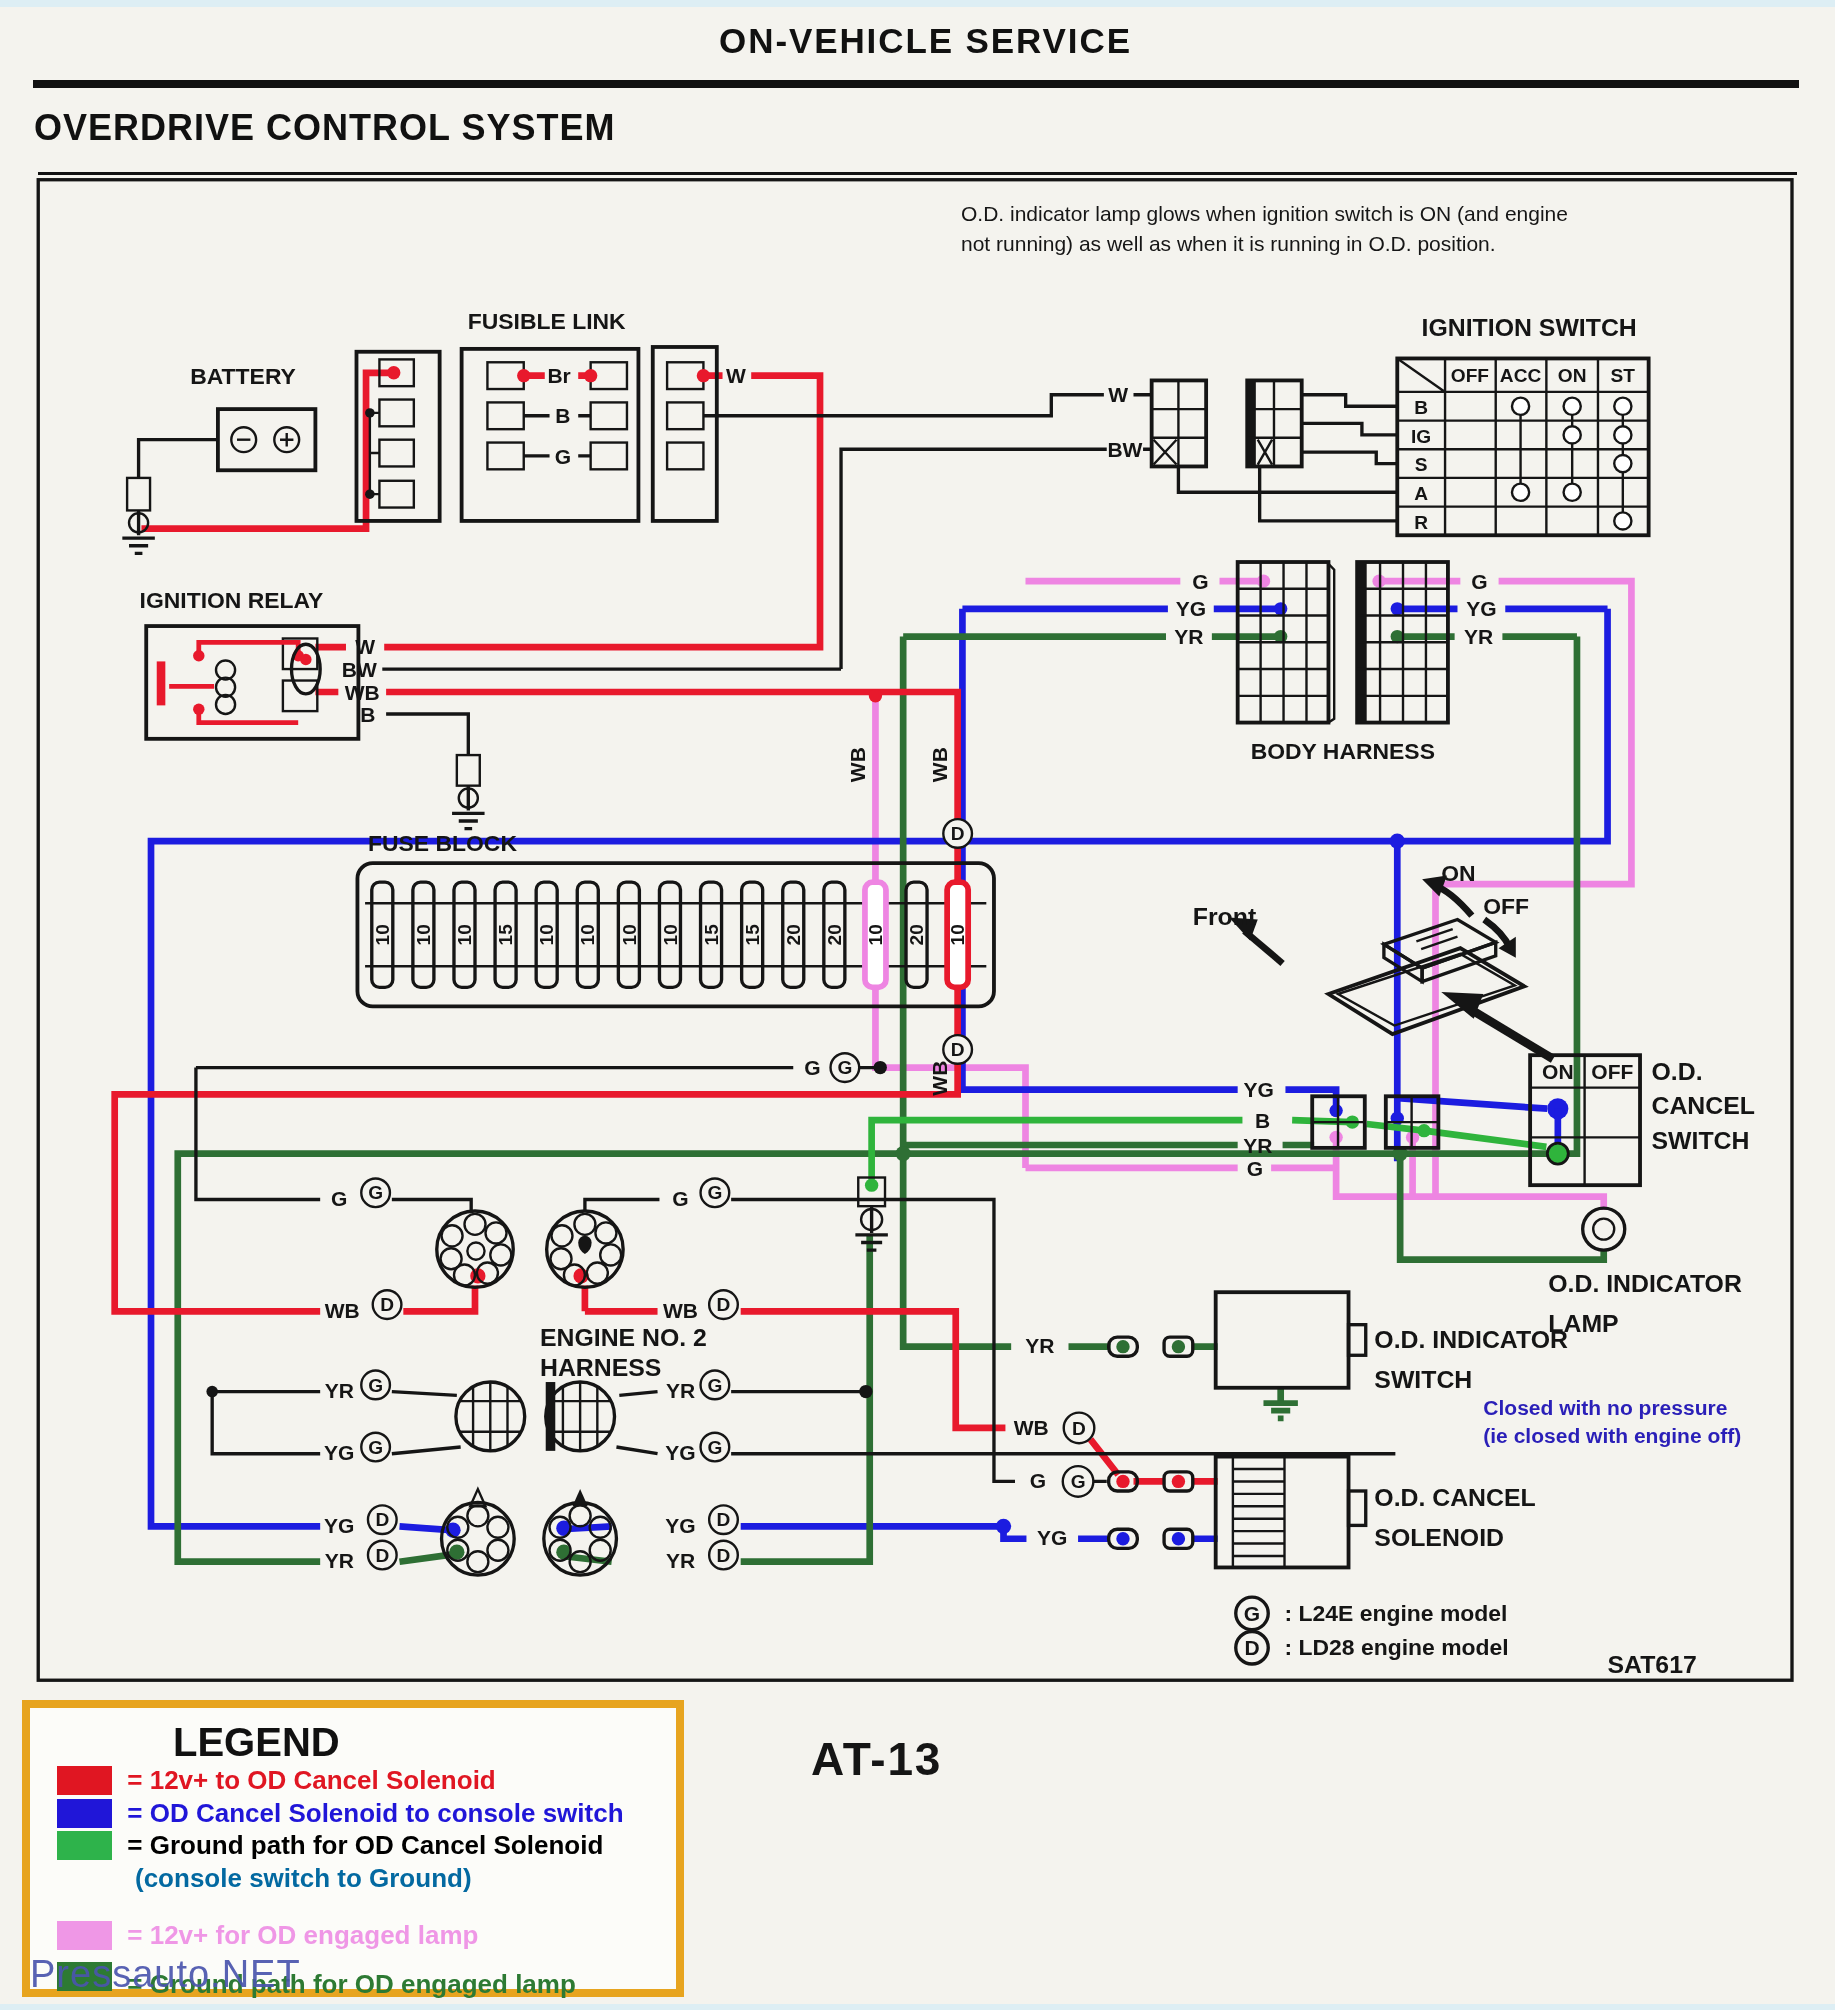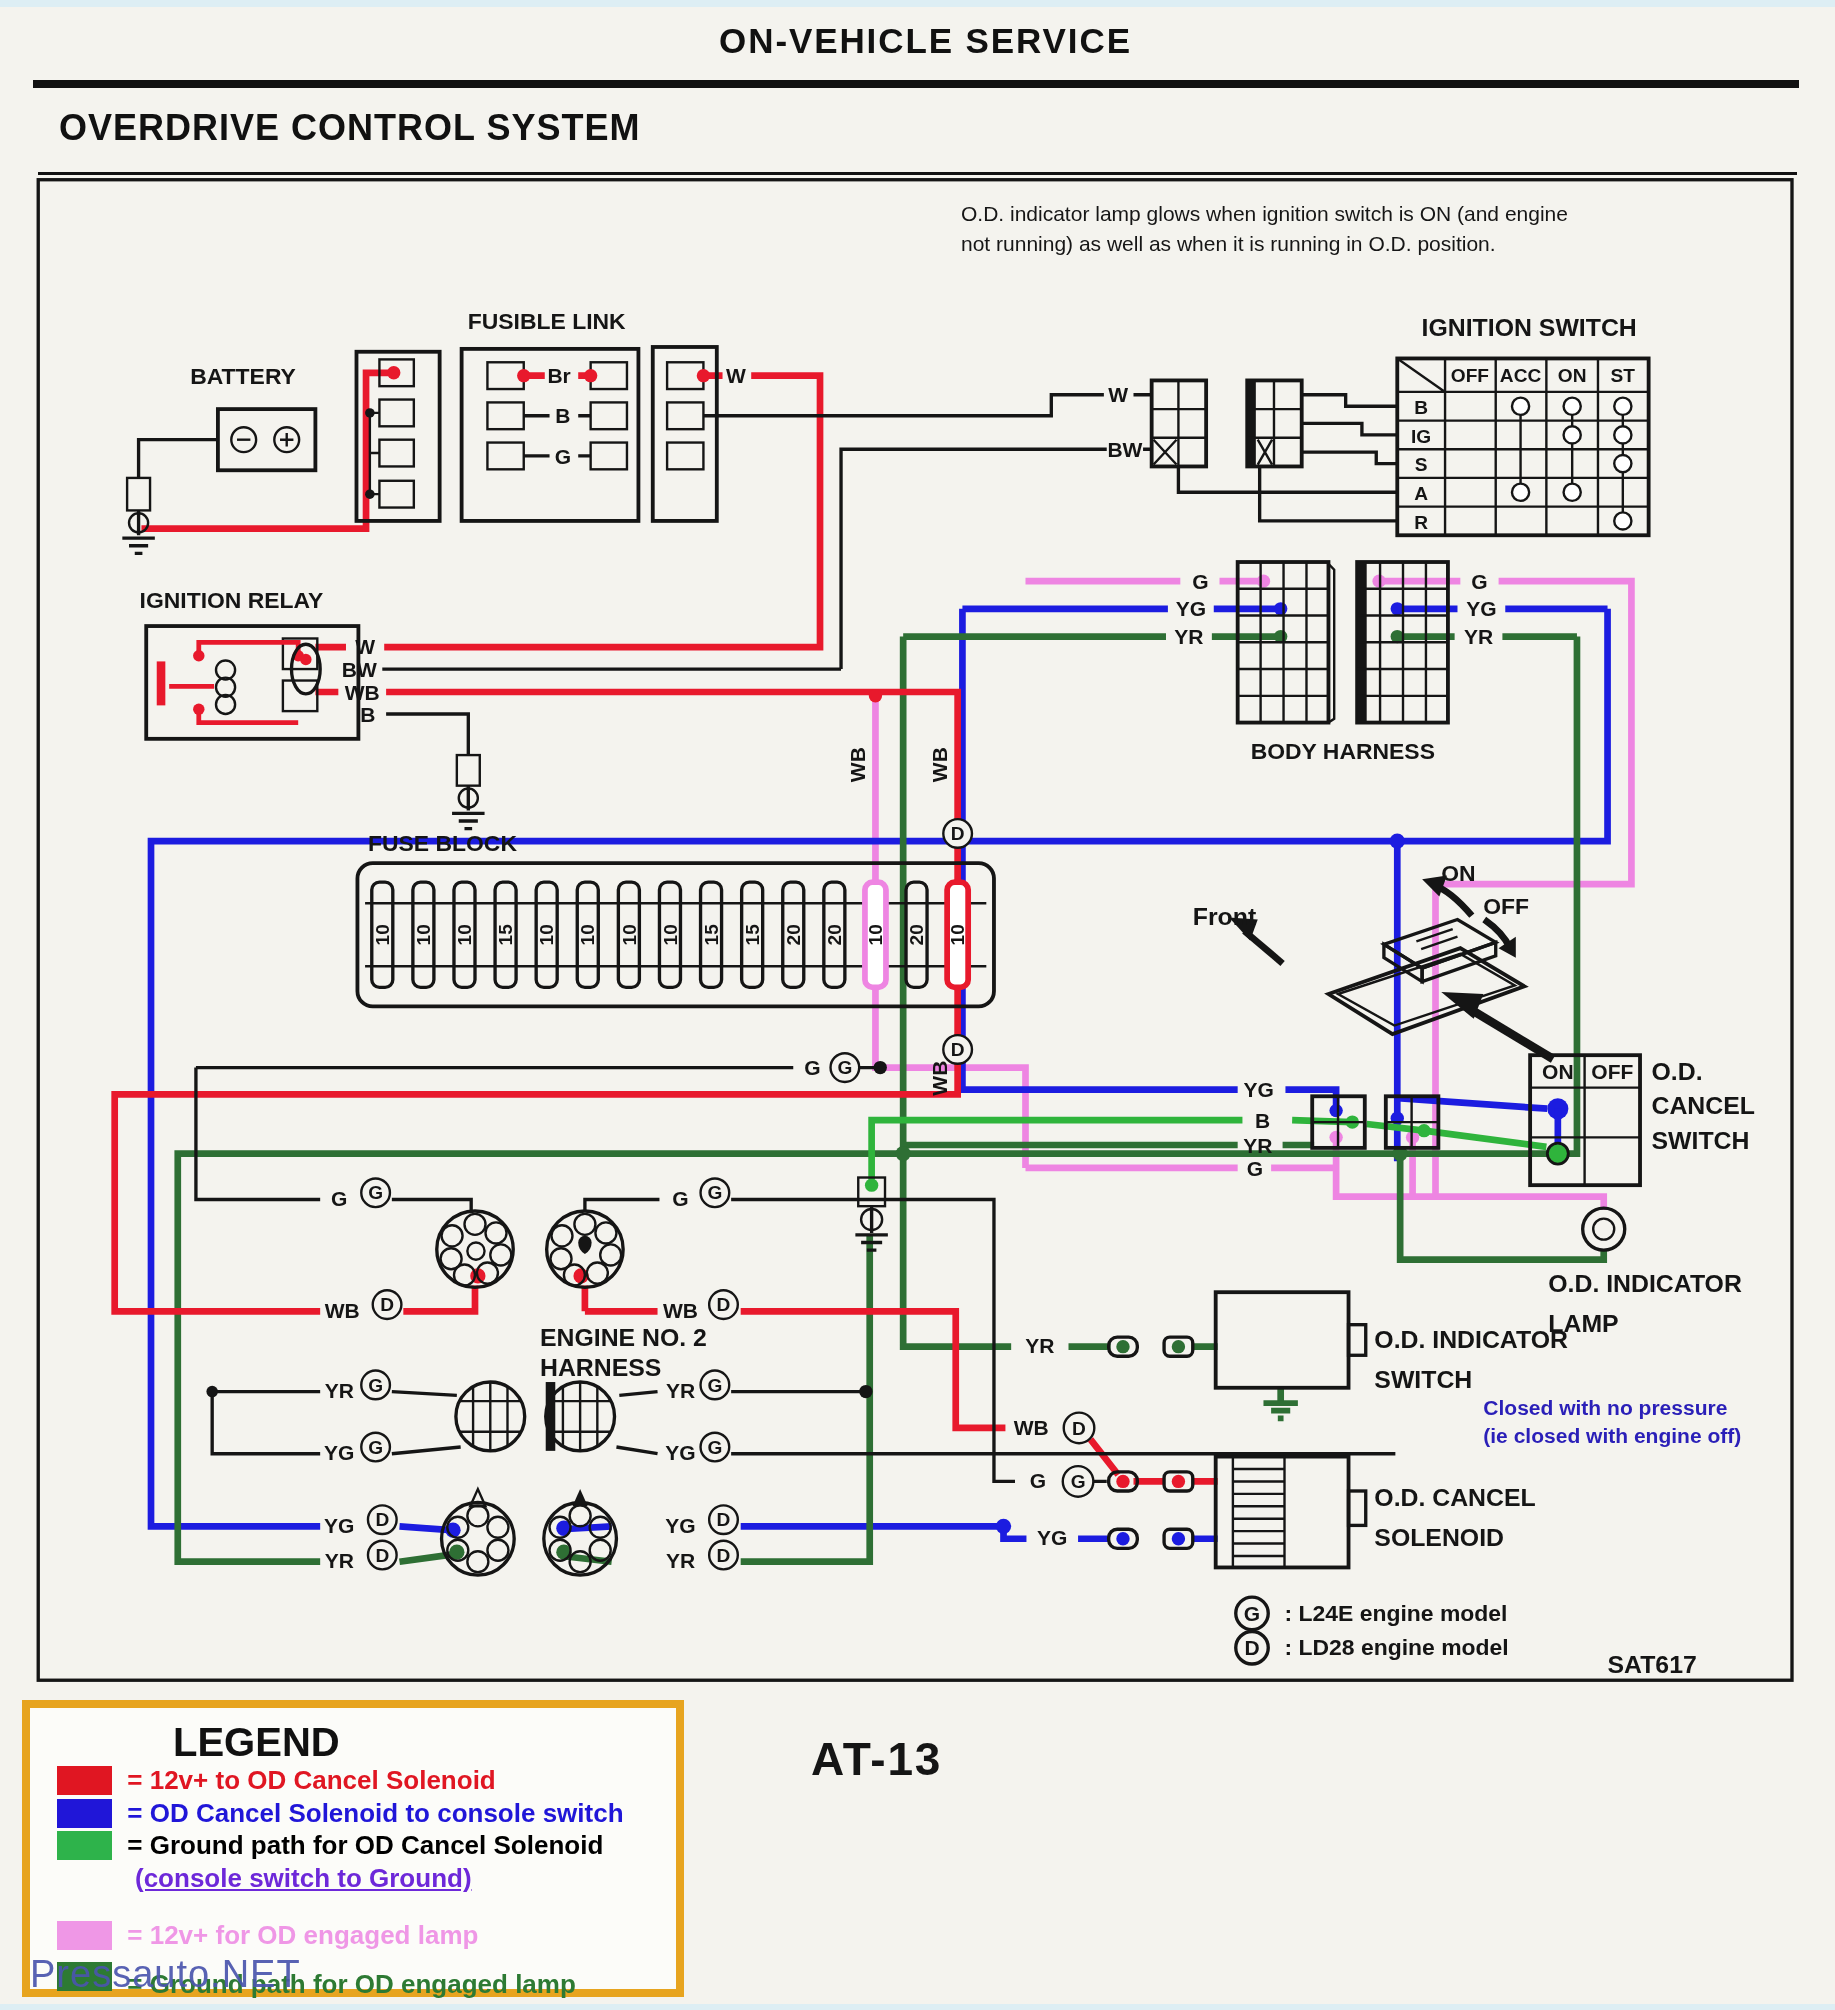--- a/index.html
+++ b/index.html
@@ -3,21 +3,21 @@
 <meta charset="utf-8">
 <style>
   html,body{margin:0;padding:0;}
   body{width:1835px;height:2010px;background:#f4f3ee;position:relative;overflow:hidden;
        font-family:"Liberation Sans",sans-serif;}
   .edge{position:absolute;left:0;width:100%;height:6.7px;background:#ddeef4;}
   #title{position:absolute;left:0;top:21px;width:1835px;text-align:center;
          font-size:35px;font-weight:bold;letter-spacing:1.9px;color:#111;padding-left:8px;}
   #rule-thick{position:absolute;left:32.5px;top:80px;width:1766px;height:7.6px;background:#111;}
   #heading{position:absolute;left:34px;top:107px;font-size:36px;font-weight:bold;
-           letter-spacing:1px;color:#111;margin-left:25px;}
+           letter-spacing:1px;color:#111;}
   #rule-thin{position:absolute;left:38px;top:172px;width:1759px;height:2.9px;background:#111;}
   #note{position:absolute;left:961px;top:199px;width:841px;font-size:21px;font-weight:normal;
         line-height:30px;color:#161616;}
   #diagram-svg{position:absolute;left:0;top:0;}
   #page-number{position:absolute;left:811px;top:1732px;font-size:46px;font-weight:bold;
                letter-spacing:1.9px;color:#151515;}
   #legend-box{position:absolute;left:22px;top:1700px;width:646px;height:281px;
               border:8.6px solid #e7a41f;background:#fcfcf9;}
   #legend-title{position:absolute;left:143px;top:11.5px;font-size:40px;font-weight:bold;color:#111;}
   .legend-row{position:absolute;left:27px;display:flex;align-items:center;}
@@ -494,21 +494,21 @@
   </div>
   <div class="legend-row" style="top:90px">
     <div class="legend-swatch" style="background: rgb(32, 22, 216);"></div>
     <div class="legend-text" style="color: rgb(32, 22, 216); text-align: right;">= OD Cancel Solenoid to console switch</div>
   </div>
   <div class="legend-row" style="top:122px">
     <div class="legend-swatch" style="background: rgb(46, 179, 75);"></div>
     <div class="legend-text" style="color: #000000;">= Ground path for OD Cancel Solenoid</div>
   </div>
   <div class="legend-row" style="top:155px;left:105px">
-    <div class="legend-text" style="color: #6d28d9; text-decoration: underline;">(console switch to Ground)</div>
+    <div class="legend-text" style="color: #0369a1;">(console switch to Ground)</div>
   </div>
   <div class="legend-row" style="top:212px">
     <div class="legend-swatch" style="background: rgb(239, 151, 230);"></div>
     <div class="legend-text" style="color: rgb(239, 151, 230);">= 12v+ for OD engaged lamp</div>
   </div>
   <div class="legend-row" style="top:245px">
     <div class="legend-swatch" style="background: rgb(45, 122, 51);"></div>
     <div class="legend-text" style="color: rgb(45, 122, 51); margin-top: 16px;">= Ground path for OD engaged lamp</div>
   </div>
 </div>

